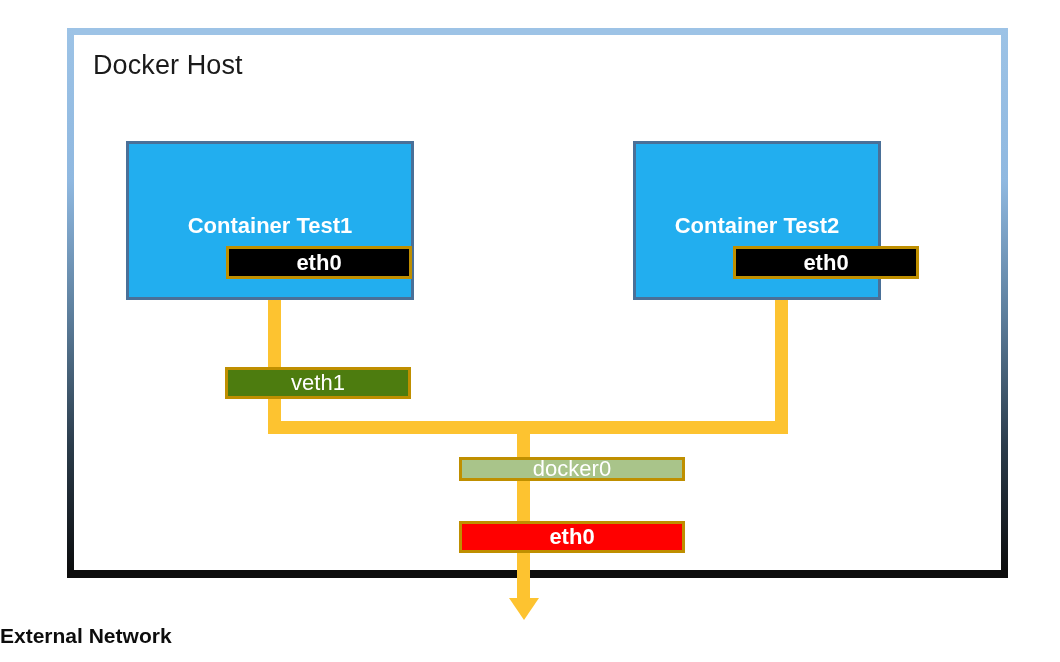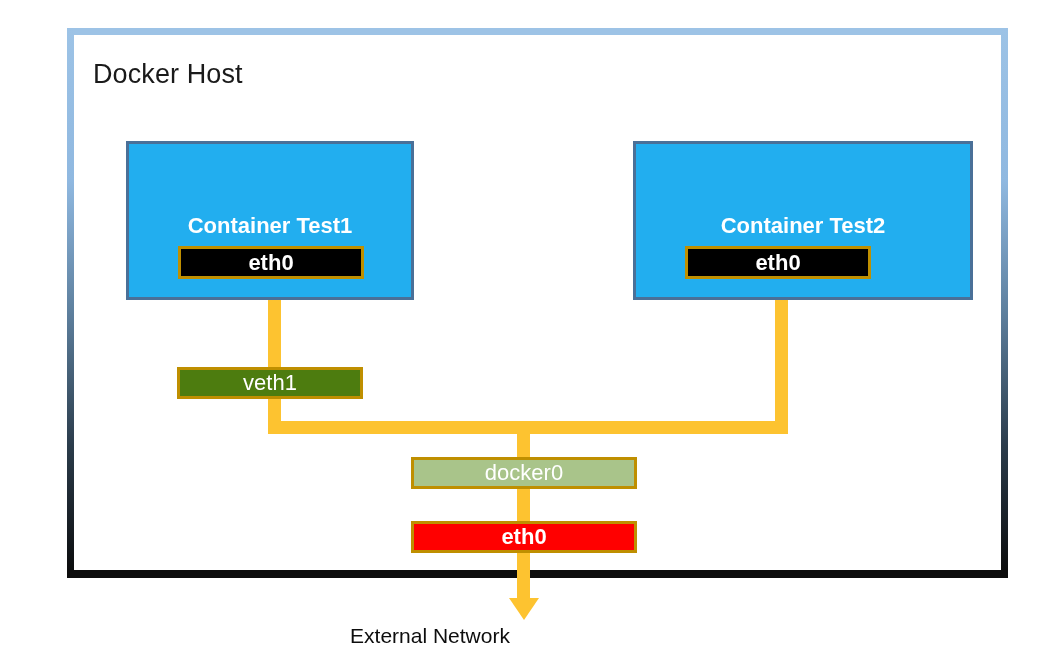--- a/index.html
+++ b/index.html
@@ -55,21 +55,21 @@
     left: 0;
     bottom: 0;
     width: 100%;
     height: 8px;
     background: #0d0d0d;
   }
 
   .host-title {
     position: absolute;
     left: 93px;
-    top: 57px;
+    top: 48px;
     font-size: 27px;
     line-height: 34px;
     color: #1a1a1a;
     letter-spacing: 0.1px;
     white-space: nowrap;
   }
 
   
   .wire {
     position: absolute;
@@ -112,20 +112,21 @@
     position: absolute;
     box-sizing: border-box;
     border: 3px solid #bf8f00;
     display: flex;
     align-items: center;
     justify-content: center;
     color: #ffffff;
     font-size: 22px;
     line-height: 1;
     white-space: nowrap;
+    margin-left: 48px;
   }
   .node-eth-container {
     background: #000000;
     font-weight: bold;
   }
   .node-veth {
     background: #4d7c0f;
     font-weight: normal;
   }
   .node-docker0 {
@@ -136,24 +137,24 @@
     background: #ff0000;
     font-weight: bold;
   }
 
   
   .external-label {
     position: absolute;
     left: 0;
     width: 860px;
     top: 622px;
-    text-align: center;
+    text-align: left;
     color: #0d0d0d;
     font-size: 21px;
-    font-weight: normal;
+    font-weight: bold;
     line-height: 28px;
     white-space: nowrap;
   }
 </style>
 </head>
 <body>
 
 <div id="canvas">
 
   <div class="host-frame">
@@ -172,27 +173,27 @@
   <div class="wire wire-h" style="left:268px; top:421px; width:520px;"></div>
 
   <div class="wire wire-v" style="left:517px; top:421px; height:186px;"></div>
   <div class="arrowhead" style="left:509px; top:598px;"></div>
 
   <div class="container-box" style="left:126px; top:141px; width:288px; height:159px;">
     <div class="container-label">Container Test1</div>
   </div>
   <div class="node node-eth-container" style="left:178px; top:246px; width:186px; height:33px;">eth0</div>
 
-  <div class="container-box" style="left:633px; top:141px; width:340px; height:159px;">
+  <div class="container-box" style="left:633px; top:141px; width:248px; height:159px;">
     <div class="container-label">Container Test2</div>
   </div>
   <div class="node node-eth-container" style="left:685px; top:246px; width:186px; height:33px;">eth0</div>
 
   <div class="node node-veth" style="left:177px; top:367px; width:186px; height:32px;">veth1</div>
 
 
-  <div class="node node-docker0" style="left:411px; top:457px; width:226px; height:32px;text-align:center;">docker0</div>
+  <div class="node node-docker0" style="left:411px; top:457px; width:226px; height:24px;text-align:center;">docker0</div>
 
   <div class="node node-eth-host" style="left:411px; top:521px; width:226px; height:32px;">eth0</div>
 
   <div class="external-label">External Network</div>
 
 </div>
 
 </body></html>

